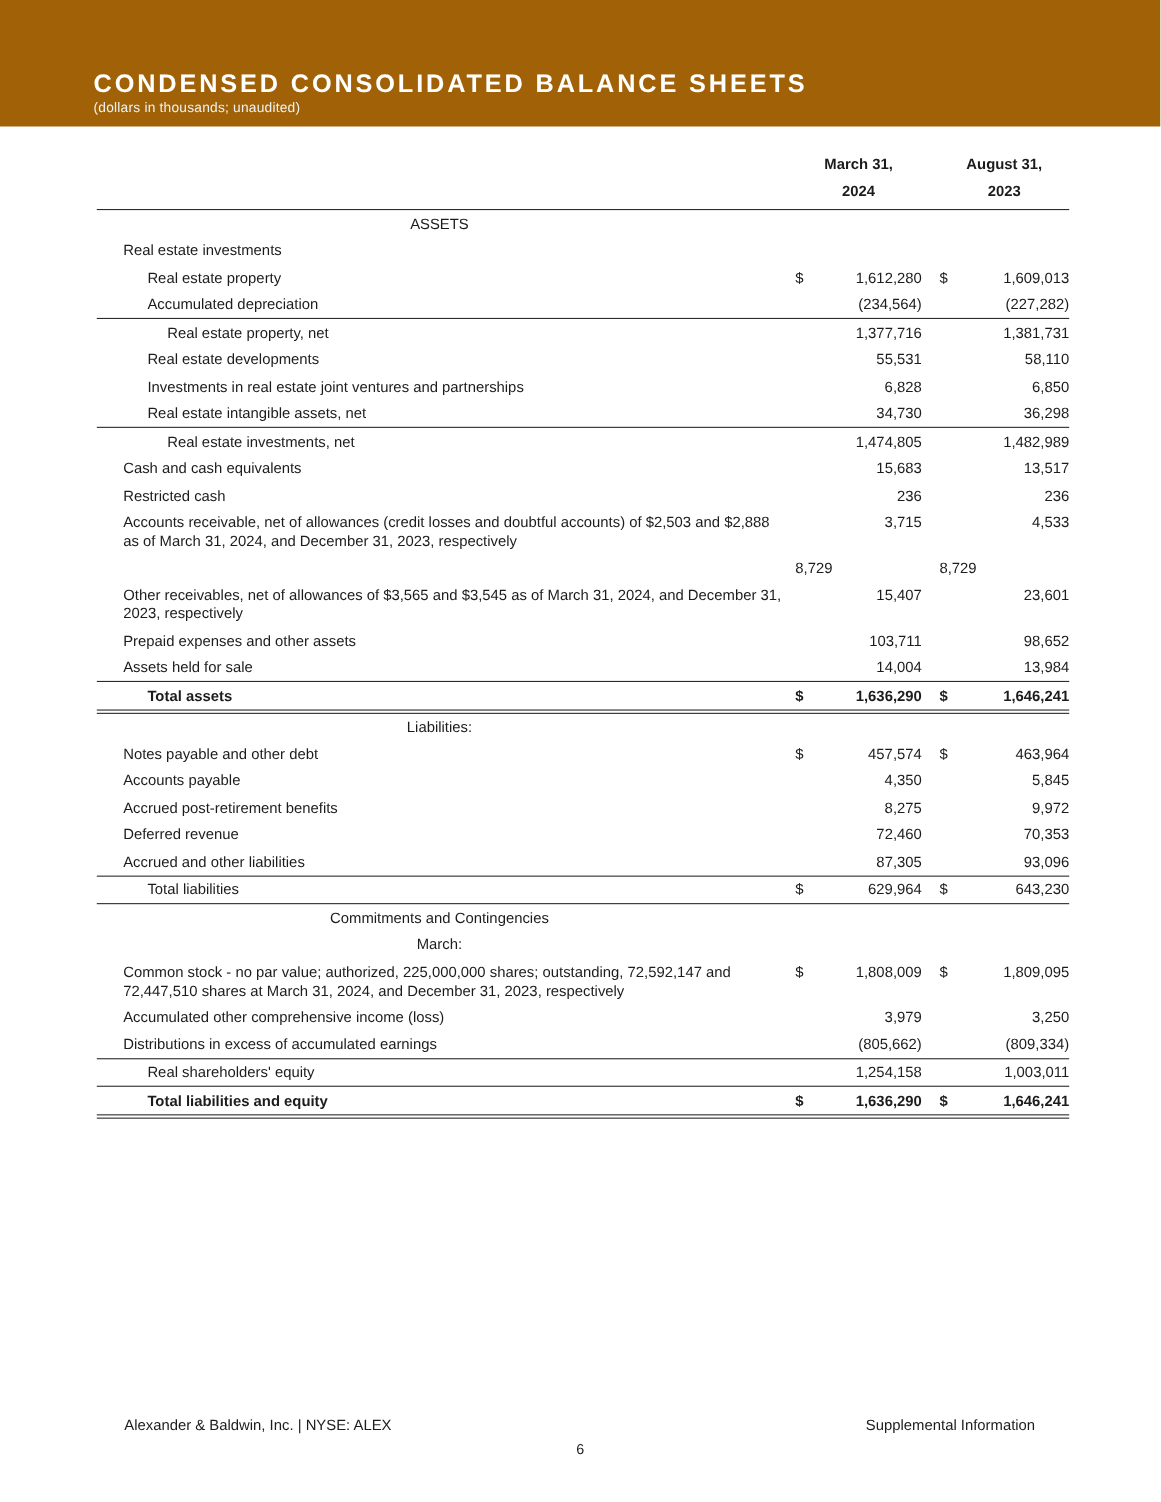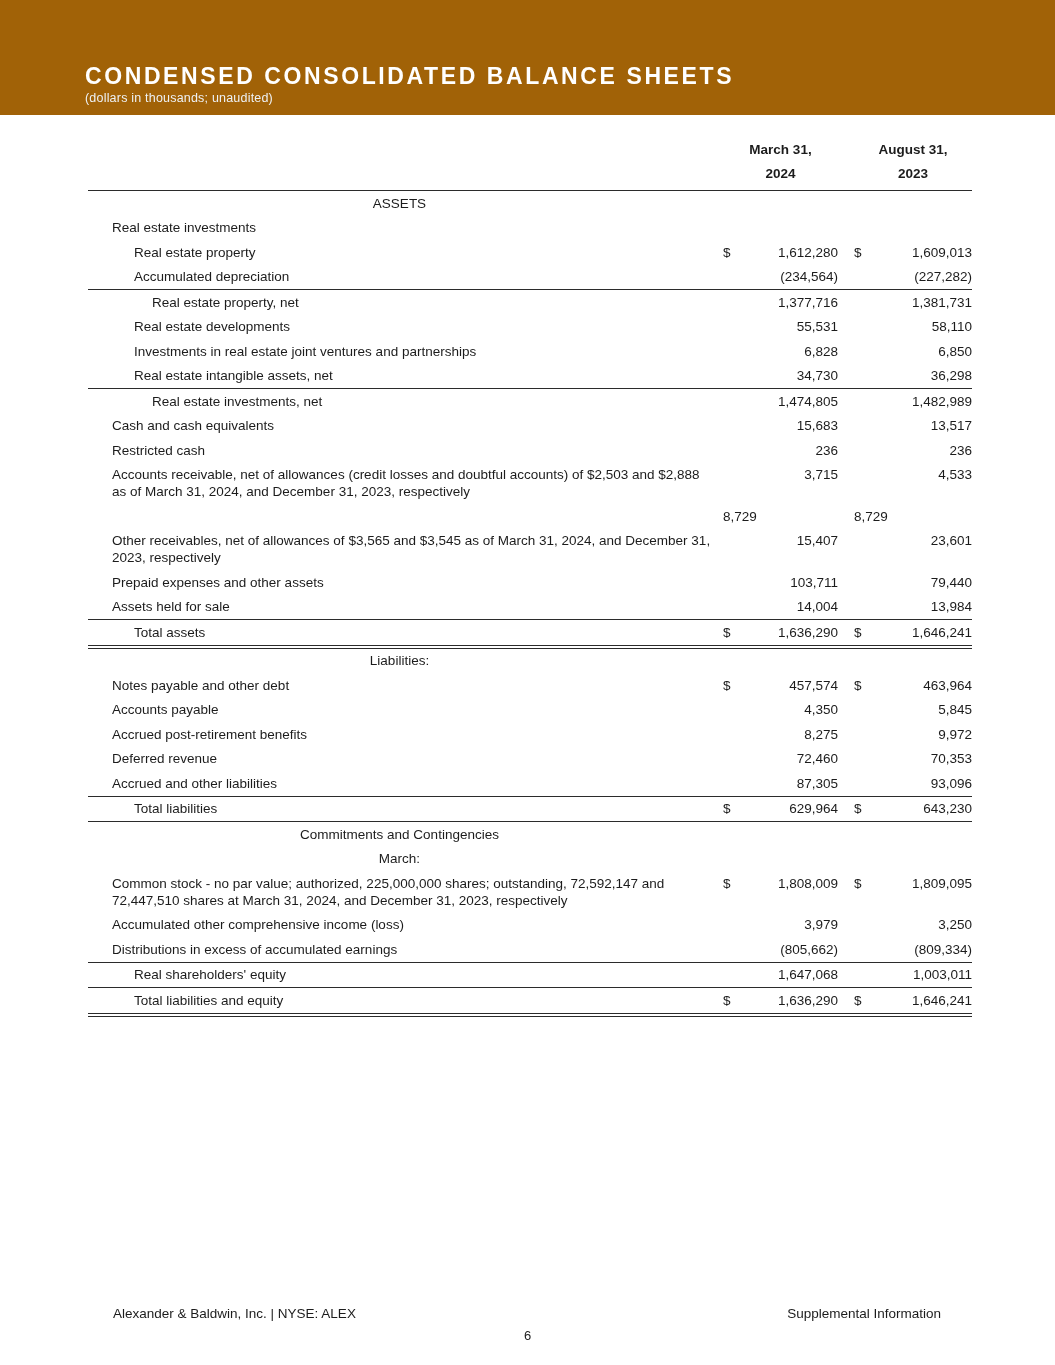--- a/index.html
+++ b/index.html
@@ -64,29 +64,29 @@
   .row .label { padding-right: 12px; }
   .row.indent-1 .label { padding-left: 24px; }
   .row.indent-2 .label { padding-left: 46px; }
   .row.indent-3 .label { padding-left: 64px; }
   .row.bold .label { font-weight: normal; text-align: center; }
   .row .dollar { text-align: left; }
   .row .val { text-align: right; white-space: nowrap; }
   .row .spacer {}
   .row.bt  { border-top: 1.5px solid #2b2b2b; }
   .row.bbs { border-bottom: 1.5px solid #2b2b2b; }
-  .row.bbd { border-bottom: 4px double #2b2b2b; }
+  .row.bbd { border-bottom: 4px double #2b2b2b; font-weight: bold; }
   .row.space { margin-top: 26px; }
 
   
   footer {
     position: absolute;
     left: 0;
     right: 0;
-    bottom: 22px;
+    bottom: 40px;
     font-size: 13.5px;
   }
   .footer-line {
     display: flex;
     justify-content: space-between;
     padding: 0 114px 0 113px;
   }
   .page-num {
     text-align: center;
     margin-top: 7px;
@@ -223,21 +223,21 @@
         <div class="spacer"></div>
         <div class="dollar"></div>
         <div class="val">23,601</div>
       </div>
       <div class="row grid6 indent-1">
         <div class="label">Prepaid expenses and other assets</div>
         <div class="dollar"></div>
         <div class="val">103,711</div>
         <div class="spacer"></div>
         <div class="dollar"></div>
-        <div class="val">79,440</div>
+        <div class="val">98,652</div>
       </div>
       <div class="row grid6 indent-1">
         <div class="label">Assets held for sale</div>
         <div class="dollar"></div>
         <div class="val">14,004</div>
         <div class="spacer"></div>
         <div class="dollar"></div>
         <div class="val">13,984</div>
       </div>
       <div class="row grid6 indent-2 bt bbd">
@@ -340,21 +340,21 @@
         <div class="label">Distributions in excess of accumulated earnings</div>
         <div class="dollar"></div>
         <div class="val">(805,662)</div>
         <div class="spacer"></div>
         <div class="dollar"></div>
         <div class="val">(809,334)</div>
       </div>
       <div class="row grid6 indent-2 bt">
         <div class="label">Real shareholders' equity</div>
         <div class="dollar"></div>
-        <div class="val">1,647,068</div>
+        <div class="val">1,254,158</div>
         <div class="spacer"></div>
         <div class="dollar"></div>
         <div class="val">1,003,011</div>
       </div>
       <div class="row grid6 indent-2 bt bbd">
         <div class="label">Total liabilities and equity</div>
         <div class="dollar">$</div>
         <div class="val">1,636,290</div>
         <div class="spacer"></div>
         <div class="dollar">$</div>

